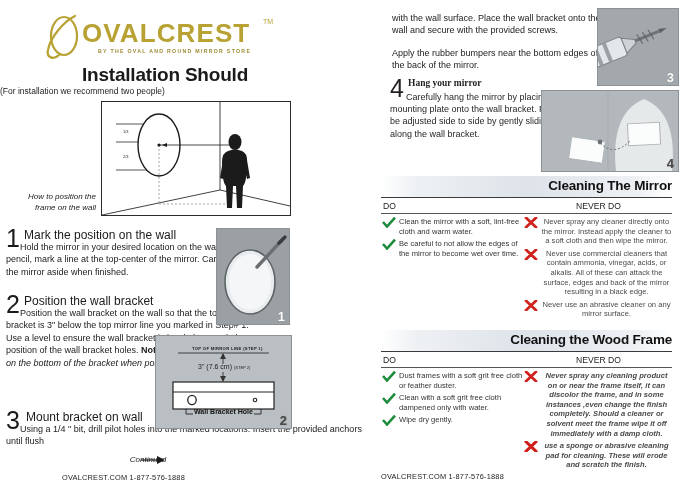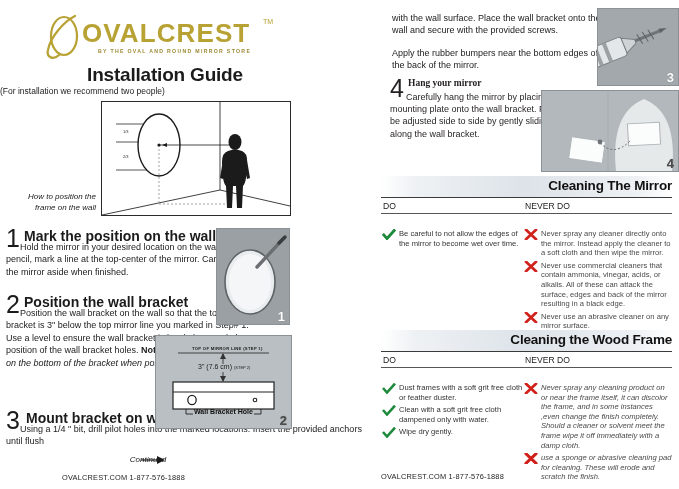--- a/index.html
+++ b/index.html
@@ -47,21 +47,21 @@
     text-align:right;font-style:italic;font-size:8px;line-height:11px;color:#1b1b1b;
   }
 
   
   .step{position:absolute;color:#1b1b1b;}
   .step .num{
     position:absolute;left:0;top:0;
     font-size:25px;line-height:25px;font-weight:normal;color:#1b1b1b;
   }
   .step .head{
-    position:absolute;left:18px;top:2px;font-size:14px;font-weight:bold;white-space:nowrap;
+    position:absolute;left:18px;top:2px;font-size:12px;font-weight:normal;white-space:nowrap;
   }
   .step .body{
     position:absolute;left:0;top:15px;font-size:9px;line-height:12.4px;
     text-indent:14px;
   }
   .step .body .note-label{font-weight:bold;font-style:normal;}
   .step .body em{font-style:italic;}
 
   #step1{left:6px;top:226px;width:250px;}
   #step1 .body{width:248px;}
@@ -124,30 +124,30 @@
     background:linear-gradient(to right,#ffffff 0%,#eef1f4 12%,#dde3e9 50%,#eef1f4 88%,#ffffff 100%);
     border-bottom:1.4px solid #3a3a3a;
   }
   .sec-band .sec-title{
     position:absolute;left:0;right:0;top:2px;text-align:right;
     font-size:13.5px;font-weight:bold;color:#111;letter-spacing:-0.2px;
   }
   .cols{position:relative;display:flex;}
   .col{position:relative;}
   .col.do{width:142px;}
-  .col.never{width:149px;}
+  .col.never{width:149px;text-align:center;}
   .col-head{
     font-size:8.6px;color:#1b1b1b;padding:3px 0 2px 2px;
-    border-bottom:1px solid #555;margin-bottom:15px;
+    border-bottom:1px solid #555;margin-bottom:3px;
   }
   .item{position:relative;padding-left:18px;margin-bottom:3px;
         font-size:7.6px;line-height:9.6px;color:#333;}
   .item .mk{position:absolute;left:1px;top:0px;width:14px;height:11px;}
   .item.nv{color:#4a4a4a;}
-  .item.itl{font-style:italic;}
+  .item.itl{font-style:italic;font-weight:bold;}
 
   #sec-mirror{top:176px;}
   #sec-frame{top:330px;}
 
   .footer-right{
     position:absolute;left:9px;top:472px;
     font-size:7.4px;letter-spacing:.2px;color:#1b1b1b;white-space:nowrap;
   }
   svg{display:block;}
 </style>
@@ -163,21 +163,21 @@
         <svg width="54" height="48" viewBox="0 0 54 48">
           <ellipse cx="26" cy="24" rx="13" ry="19" fill="none" stroke="#b8a233" stroke-width="2.2"></ellipse>
           <path d="M37 4 C25 10, 12 26, 10 38 C8 46, 16 48, 21 43" fill="none" stroke="#b8a233" stroke-width="2.2" stroke-linecap="round"></path>
         </svg>
       </div>
       <div class="wordmark">OVALCREST</div>
       <div class="tm">TM</div>
       <div class="tagline">BY THE OVAL AND ROUND MIRROR STORE</div>
     </div>
 
-    <div class="guide-title">Installation Guide</div>
+    <div class="guide-title">Installation Should</div>
     <div class="guide-sub">(For installation we recommend two people)</div>
 
     <div class="room-box">
       <svg width="188" height="113" viewBox="0 0 188 113">
 
         <line x1="118" y1="0" x2="118" y2="88" stroke="#2b2b2b" stroke-width="0.9"></line>
         <line x1="118" y1="88" x2="0" y2="113" stroke="#2b2b2b" stroke-width="0.9"></line>
         <line x1="118" y1="88" x2="188" y2="104" stroke="#2b2b2b" stroke-width="0.9"></line>
 
         <line x1="14" y1="22" x2="44" y2="22" stroke="#2b2b2b" stroke-width="0.8"></line>
@@ -333,20 +333,21 @@
       </div>
       <div class="cols">
         <div class="col do">
           <div class="col-head">DO</div>
           <div class="item">
             <span class="mk">
               <svg width="14" height="11" viewBox="0 0 14 11">
                   <path d="M1 5 L5 9.5 L13 0.6" stroke="#1e8a3c" stroke-width="2.6" fill="none"></path>
                 </svg>
             </span>
+            <span>Clean the mirror with a soft, lint-free cloth and warm water.</span>
           </div>
           <div class="item">
             <span class="mk">
               <svg width="14" height="11" viewBox="0 0 14 11">
                   <path d="M1 5 L5 9.5 L13 0.6" stroke="#1e8a3c" stroke-width="2.6" fill="none"></path>
                 </svg>
             </span>
             <span>Be careful to not allow the edges of the mirror to become wet over time.</span>
           </div>
         </div>

